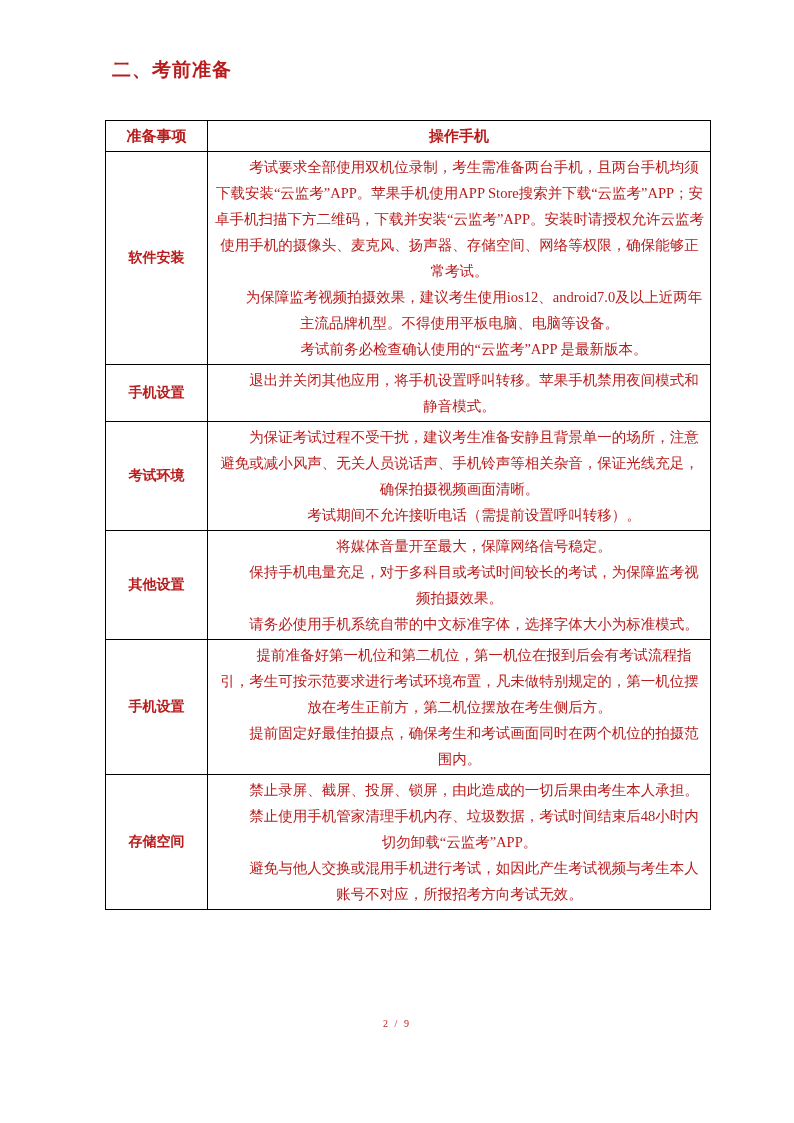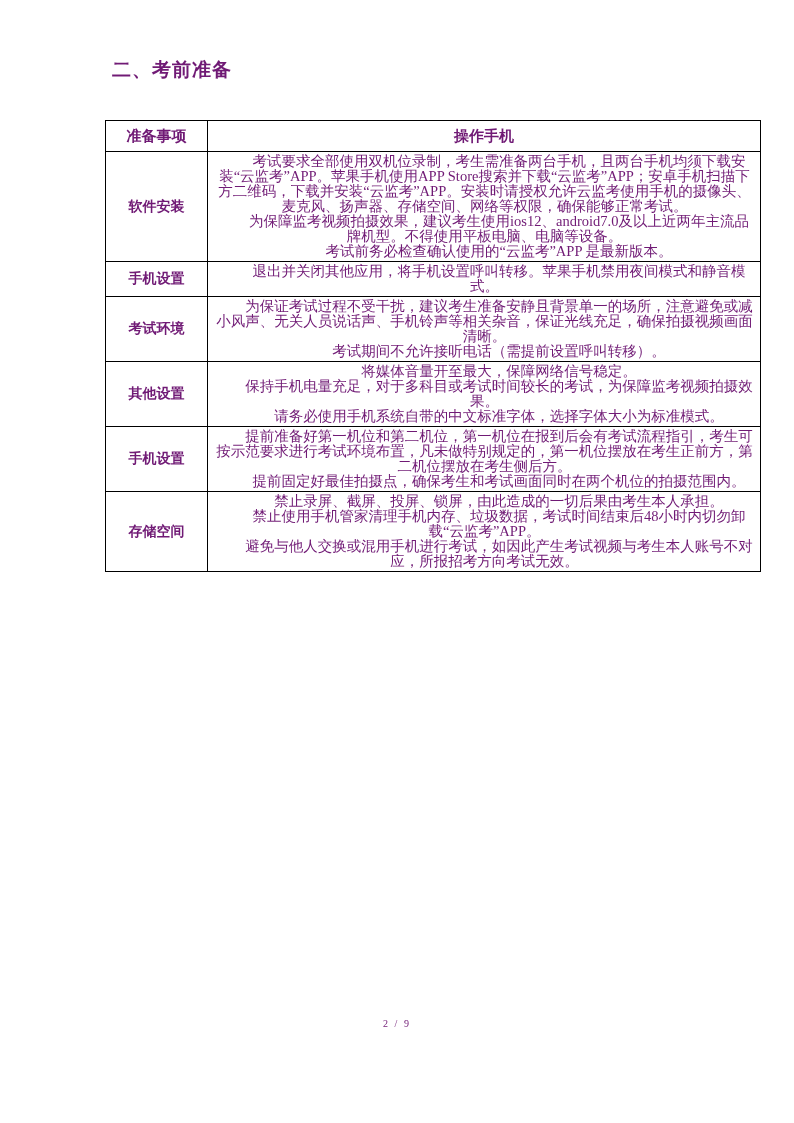--- a/index.html
+++ b/index.html
@@ -5,40 +5,40 @@
   html, body {
     margin: 0;
     padding: 0;
     background: #ffffff;
   }
   .page {
     position: relative;
     width: 794px;
     height: 1123px;
     background: #ffffff;
-    color: #701a75;
+    color: #b91c1c;
     font-family: "Liberation Serif", "DejaVu Serif", serif;
     overflow: hidden;
     box-sizing: border-box;
   }
   .title {
     position: absolute;
     left: 112px;
     top: 57px;
     margin: 0;
     font-size: 19px;
     font-weight: bold;
     font-family: "Liberation Sans", "DejaVu Sans", sans-serif;
     letter-spacing: 1px;
   }
   .prep-table {
     position: absolute;
     left: 105px;
     top: 120px;
-    width: 656px;
+    width: 606px;
     border-collapse: collapse;
     table-layout: fixed;
   }
   .prep-table th, .prep-table td {
     border: 1px solid #000000;
     box-sizing: border-box;
     text-align: center;
   }
   .prep-table th {
     font-family: "Liberation Sans", "DejaVu Sans", sans-serif;
@@ -53,21 +53,21 @@
   .item-cell {
     font-family: "Liberation Sans", "DejaVu Sans", sans-serif;
     font-weight: bold;
     font-size: 14px;
     text-align: center;
     vertical-align: middle;
     padding: 0 1px;
   }
   .op-cell {
     font-size: 14.5px;
-    line-height: 15px;
+    line-height: 26px;
     padding: 2px 5px 2px 6px;
     vertical-align: middle;
     text-align: justify;
   }
   .op-cell p {
     margin: 0;
     text-indent: 2em;
   }
   .footer {
     position: absolute;

